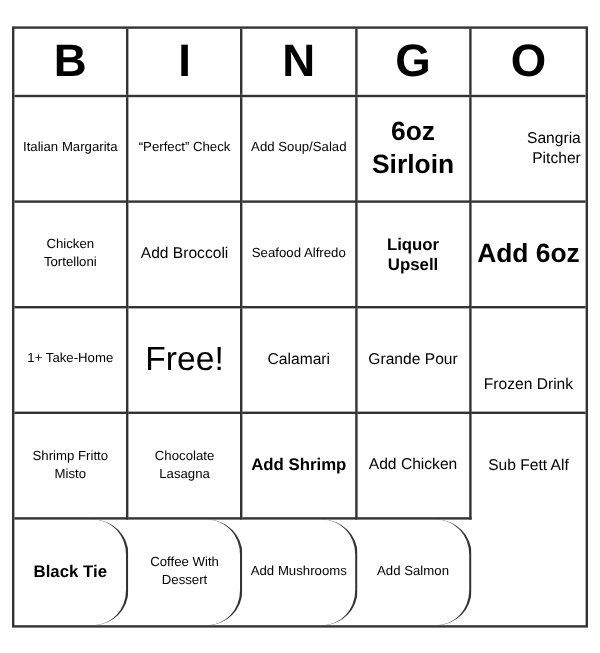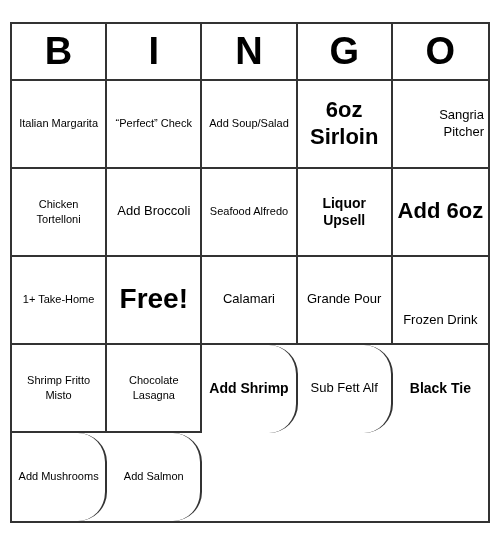--- a/index.html
+++ b/index.html
@@ -79,21 +79,21 @@
     }
 
     .cell-text.medium {
       font-size: 14px;
       font-weight: bold;
       line-height: 1.2;
     }
 
     .cell-text.free {
       font-size: 28px;
-      font-weight: bold;
+      font-weight: normal;
     }
 
     .cell-text.small {
       font-size: 11px;
       line-height: 1.3;
       text-align: center;
     }
   </style>
 </head>
 <body>
@@ -155,24 +155,30 @@
       <div class="bingo-cell">
         <span class="cell-text small">Shrimp Fritto Misto</span>
       </div>
       <div class="bingo-cell">
         <span class="cell-text small">Chocolate Lasagna</span>
       </div>
       <div class="bingo-cell">
         <span class="cell-text medium">Add Shrimp</span>
       </div>
       <div class="bingo-cell">
+        <span class="cell-text" style="font-size: 13px;">Add Chicken</span>
+      </div>
+      <div class="bingo-cell">
         <span class="cell-text" style="font-size: 13px;">Sub Fett Alf</span>
       </div>
       <div class="bingo-cell">
         <span class="cell-text medium">Black Tie</span>
+      </div>
+      <div class="bingo-cell">
+        <span class="cell-text small">Coffee With Dessert</span>
       </div>
       <div class="bingo-cell">
         <span class="cell-text small">Add Mushrooms</span>
       </div>
       <div class="bingo-cell">
         <span class="cell-text" style="font-size: 11px;">Add Salmon</span>
       </div>
     </div>
 </div>
 

